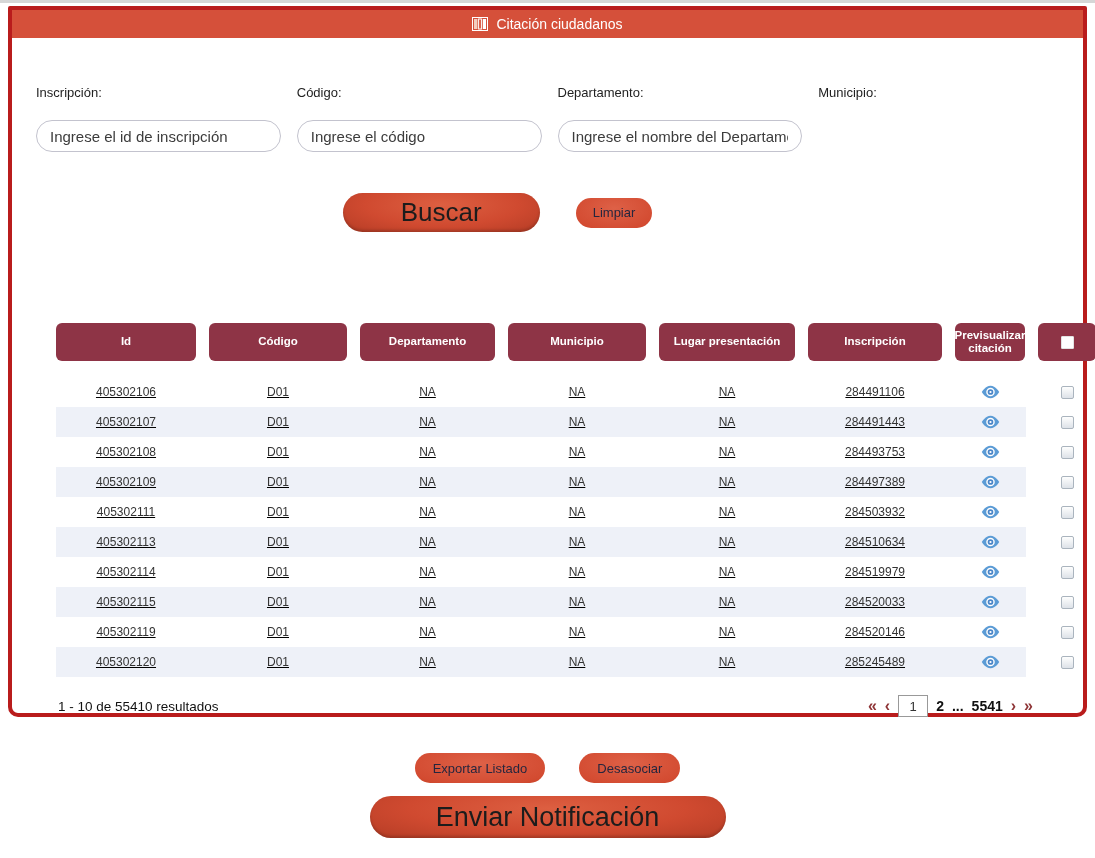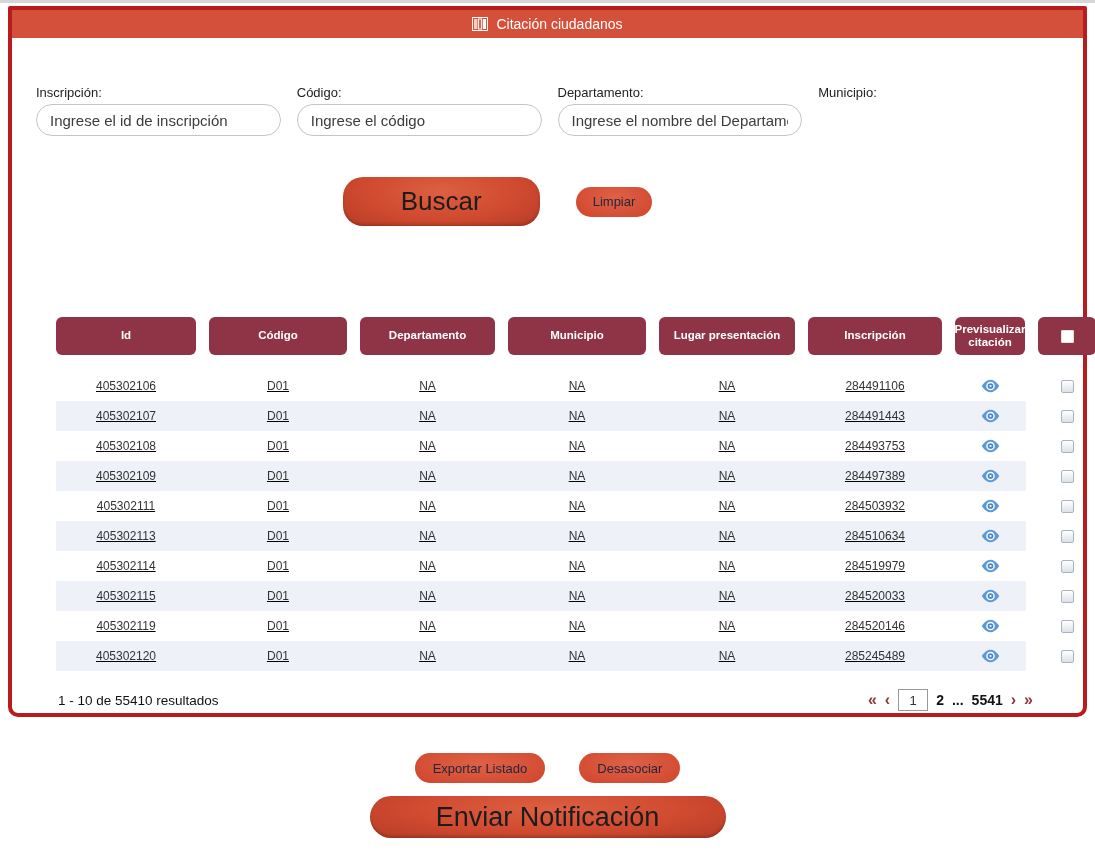--- a/index.html
+++ b/index.html
@@ -11,29 +11,29 @@
            border:4px solid #b91c1c; border-radius:2px 2px 10px 10px; }
 
   
   .titlebar { height:28px; background:#d5503a; display:flex; align-items:center; justify-content:center; gap:8px;
               color:#fff; font-size:14px; }
   .titlebar svg { display:block; }
 
   
   .form-row { margin-top:47px; padding:0 20px 0 24px; display:flex; gap:16px; }
   .field { width:246px; display:flex; flex-direction:column; }
-  .field label { font-size:13px; color:#222; margin-bottom:4px; }
+  .field label { font-size:13px; color:#222; margin-bottom:20px; }
   .field input { height:32px; border:1px solid #c3c3ce; border-radius:16px; padding:4px 13px;
                  font-size:15px; color:#333; font-family:"Liberation Sans",sans-serif; outline:none; width:100%; }
   .field input::placeholder { color:#3c3c3c; opacity:1; }
 
   
   .actions { margin-top:41px; display:flex; align-items:center; justify-content:center; transform:translateX(-50px); }
   .btn { border:none; cursor:pointer; font-family:"Liberation Sans",sans-serif; color:#1c1c1c; }
-  .btn-buscar { width:197px; height:49px; border-radius:20px; font-size:26px;
+  .btn-buscar { width:197px; height:39px; border-radius:20px; font-size:26px;
                 background:radial-gradient(ellipse at 50% 30%, #dd5f41 0%, #d04a30 55%, #b43c25 100%);
                 box-shadow:inset 0 -2px 3px rgba(0,0,0,0.18); }
   .btn-limpiar { margin-left:36px; height:30px; padding:0 17px; border-radius:15px; font-size:13px; color:#26263e;
                  background:radial-gradient(ellipse at 50% 35%, #de6147 0%, #d34b31 80%, #c84427 100%); }
 
   
   .table { margin-top:91px; margin-left:44px; width:970px; font-size:12px; }
   .thead, .trow { display:grid; grid-template-columns:140px 138px 135px 138px 136px 134px 70px 58px; column-gap:13px; }
   .th { background:#8e3446; color:#fff; font-weight:bold; height:38px; border-radius:6px;
         display:flex; align-items:center; justify-content:center; text-align:center; line-height:1.15;

